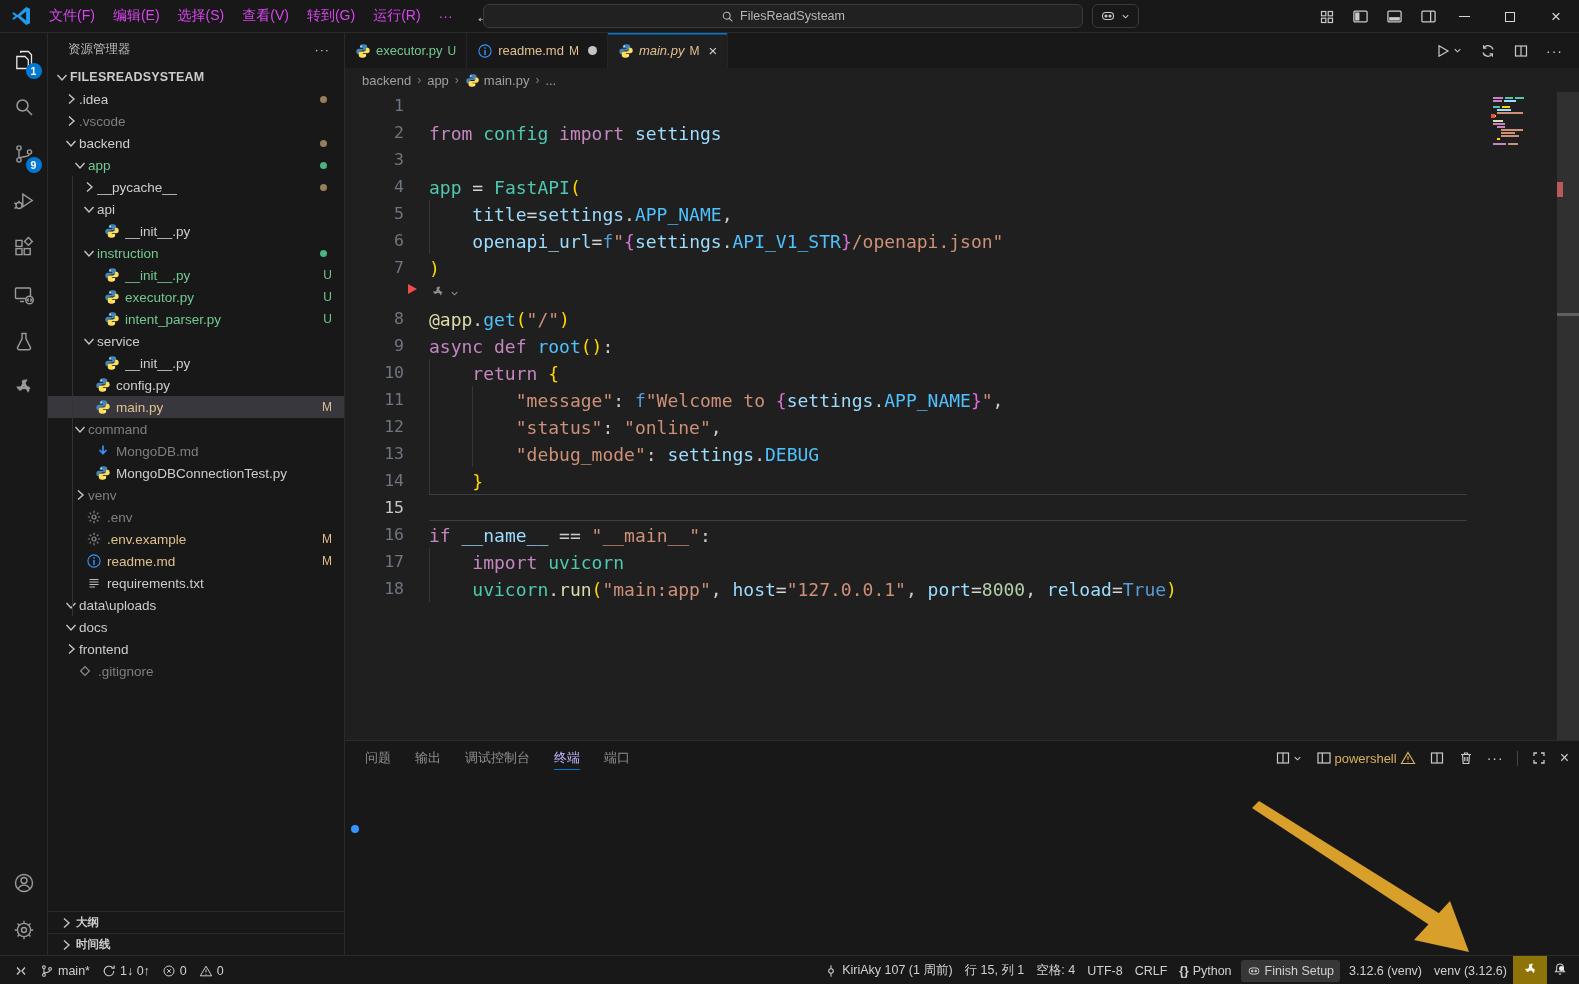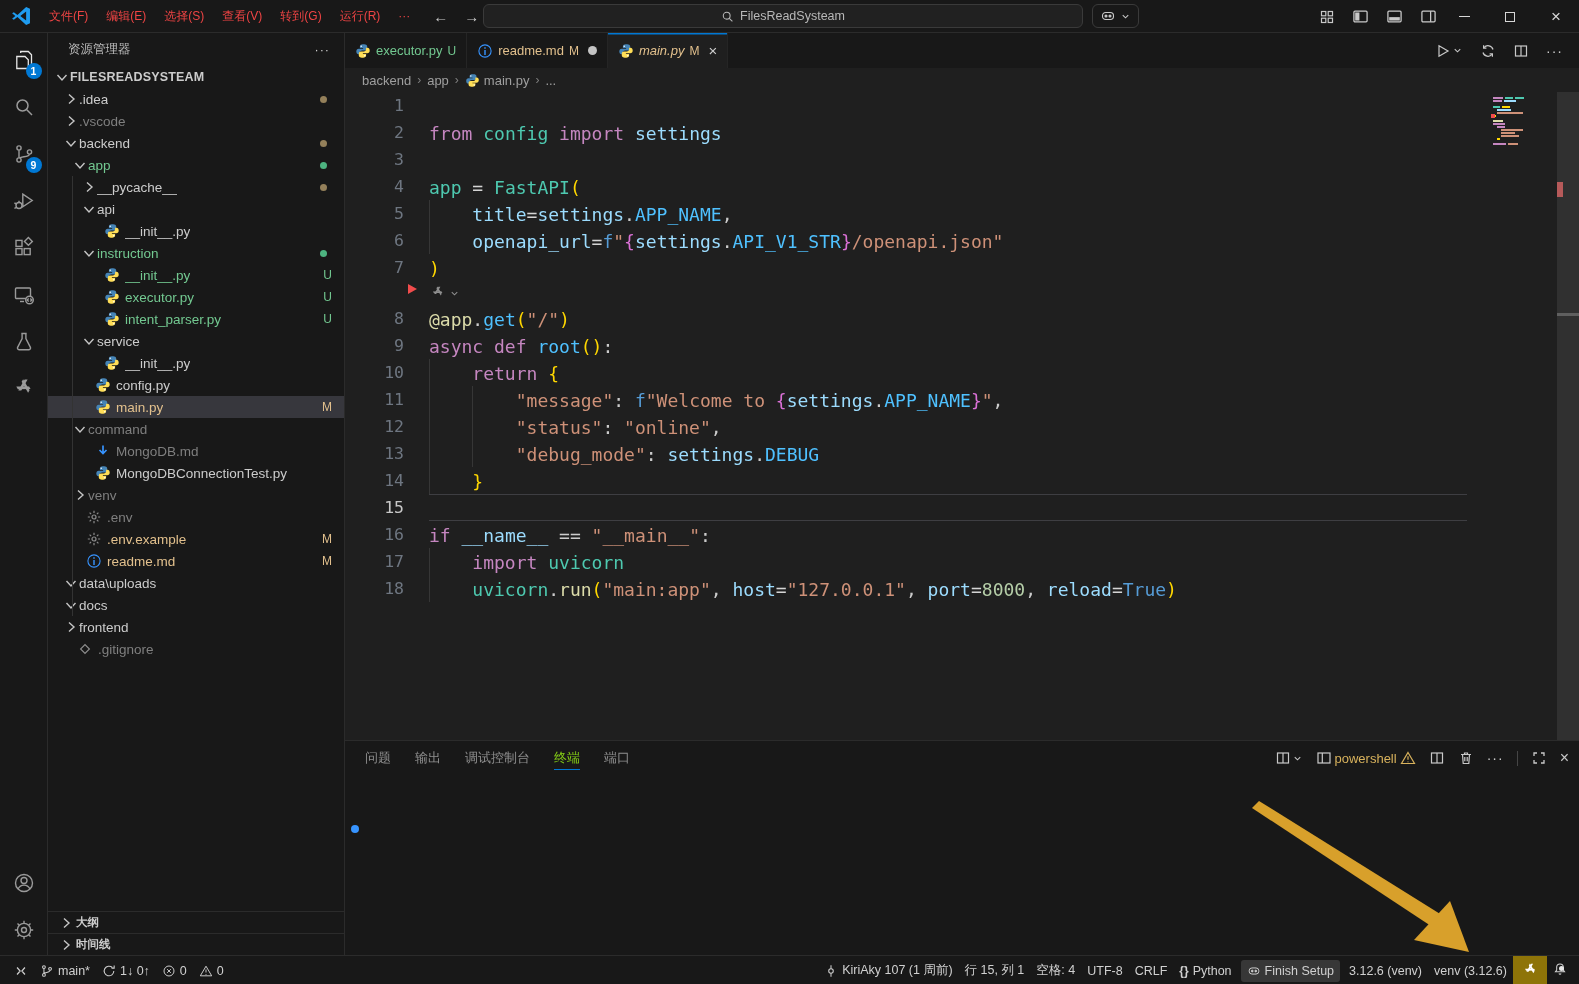--- a/index.html
+++ b/index.html
@@ -4,21 +4,21 @@
 <style>
   *{box-sizing:border-box;margin:0;padding:0;-webkit-font-smoothing:antialiased}
   html,body{width:1579px;height:984px;overflow:hidden}
   body{background:#1f1f1f;color:#ccc;font-family:"Liberation Sans",sans-serif;position:relative}
   .ic{display:inline-flex;align-items:center;justify-content:center;flex:none}
   .ic svg{width:100%;height:100%;display:block}
 
   
   #titlebar{height:33px;background:#181818;border-bottom:1px solid #2b2b2b;display:flex;align-items:center;position:relative;z-index:5}
   #logo{width:22px;height:22px;margin:0 8px 0 10px}
-  .menu-item{padding:3px 9px;font-size:12px;color:#ef4444;border-radius:5px;white-space:nowrap}
+  .menu-item{padding:3px 9px;font-size:14px;color:#d946ef;border-radius:5px;white-space:nowrap}
   #nav-arrows{display:flex;gap:16px;margin-left:14px;color:#c9c9c9;font-size:15px}
   #cmd-center{position:absolute;left:483px;top:4px;width:600px;height:24px;background:#212121;border:1px solid #3a3a3a;border-radius:6px;display:flex;align-items:center;justify-content:center;gap:6px;color:#b8b8b8;font-size:12.5px}
   #copilot-btn{position:absolute;left:1092px;top:4px;height:24px;padding:0 7px;border:1px solid #3a3a3a;border-radius:6px;display:flex;align-items:center;gap:4px;color:#c9c9c9}
   #tb-right{position:absolute;right:142px;top:0;height:33px;display:flex;align-items:center;gap:17px;color:#c9c9c9}
   #win-controls{position:absolute;right:0;top:0;height:33px;display:flex}
   .win-btn{width:46px;height:33px;display:grid;place-items:center;color:#d6d6d6;font-size:14px}
   .win-min{width:11px;border-top:1px solid #d6d6d6}
   .win-max{width:10px;height:10px;border:1px solid #d6d6d6}
 
   
@@ -82,21 +82,21 @@
   #mm-red{position:absolute;right:84px;top:22px;width:4px;height:4px;background:#f14c4c}
   #scroll-slider{position:absolute;right:0;top:0;width:22px;height:100%;background:#373737;opacity:.75}
   #ov-red{position:absolute;right:16px;top:90px;width:6px;height:15px;background:#b65a5a}
   #ov-gray{position:absolute;right:0;top:221px;width:22px;height:3px;background:#5f5f5f}
 
   
   #panel{height:215px;border-top:1px solid #2b2b2b;background:#181818;display:flex;flex-direction:column}
   #panel-head{height:34px;display:flex;align-items:center;padding:0 10px 0 20px;font-size:13px}
   #panel-tabs{display:flex;gap:24px;height:34px;}
   .ptab{color:#8f8f8f;height:34px;display:flex;align-items:center;position:relative}
-  .ptab.active{color:#84cc16}
+  .ptab.active{color:#c4b5fd}
   .ptab.active::after{content:"";position:absolute;left:0;right:0;bottom:5px;height:1.5px;background:#0078d4}
   #panel-actions{margin-left:auto;display:flex;align-items:center;gap:13px;color:#c9c9c9}
   #panel-actions .ic{width:16px;height:16px}
   .pa-divider{width:1px;height:15px;background:#454545}
   #ps-item{display:flex;align-items:flex-end;gap:3px;color:#ccc}
   #ps-item .pslabel{color:#d8b25c}
   #terminal{flex:1;font-family:"DejaVu Sans Mono","Liberation Mono",monospace;font-size:12.5px;line-height:18px;padding:14px 0 0 19px;position:relative}
   .tline{white-space:pre}
   .tt-fg{color:#cccccc}.tt-yel{color:#dcdc3c}.tt-grn{color:#23d18b}
   #term-dot{position:absolute;left:6px;top:50px;width:8px;height:8px;border-radius:50%;background:#3794ff}
@@ -520,20 +520,28 @@
         <div class="trow" style="padding-left:38px">
           <span class="ficon ic">
             <svg viewBox="0 0 16 16">
               <circle cx="8" cy="8" r="6.1" fill="none" stroke="#3794ff" stroke-width="1.1"></circle>
               <path fill="#3794ff" d="M7.3 6.9h1.4V12H7.3zM7.3 4.3h1.4v1.5H7.3z"></path>
             </svg>
           </span>
           <span class="lbl c-tan">readme.md</span>
           <span class="gbadge c-tan">M</span>
         </div>
+        <div class="trow" style="padding-left:38px">
+          <span class="ficon ic">
+            <svg viewBox="0 0 16 16" fill="none" stroke="#bdbdbd" stroke-width="1.1">
+              <path d="M3.5 4.5h9M3.5 7h9M3.5 9.5h9M3.5 12h5.5"></path>
+            </svg>
+          </span>
+          <span class="lbl">requirements.txt</span>
+        </div>
         <div class="trow" style="padding-left:15px">
           <span class="chev ic">
             <svg viewBox="0 0 16 16" fill="none" stroke="currentColor" stroke-width="1.4">
               <path d="M3.5 6L8 11l4.5-5"></path>
             </svg>
           </span>
           <span class="lbl">data\uploads</span>
         </div>
         <div class="trow" style="padding-left:15px">
           <span class="chev ic">

